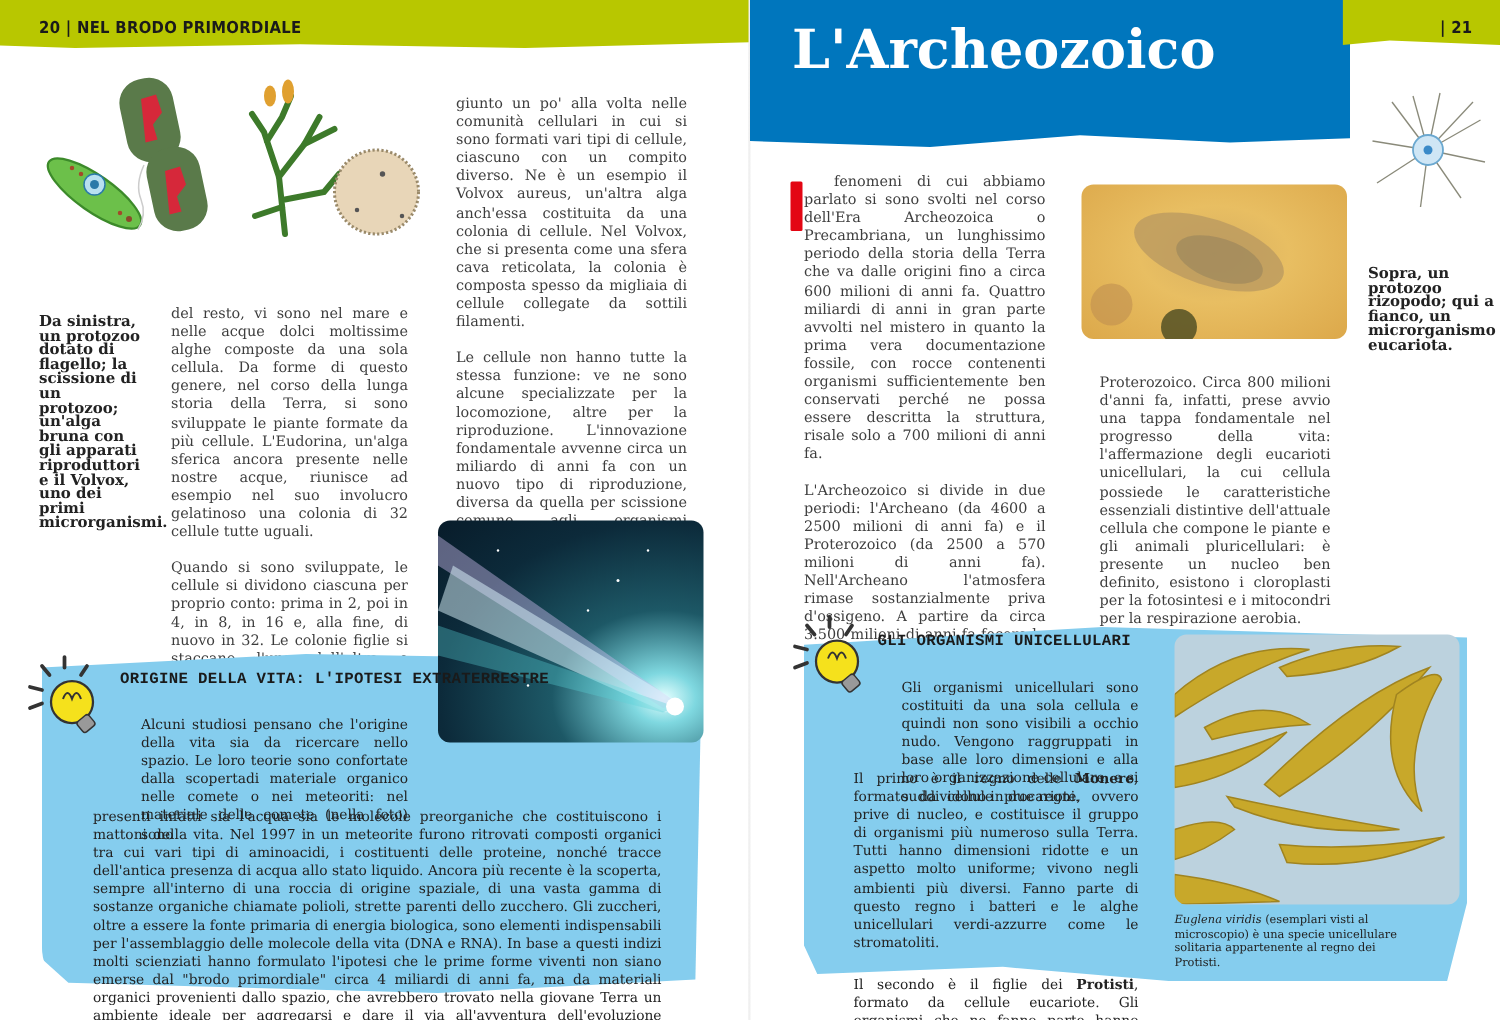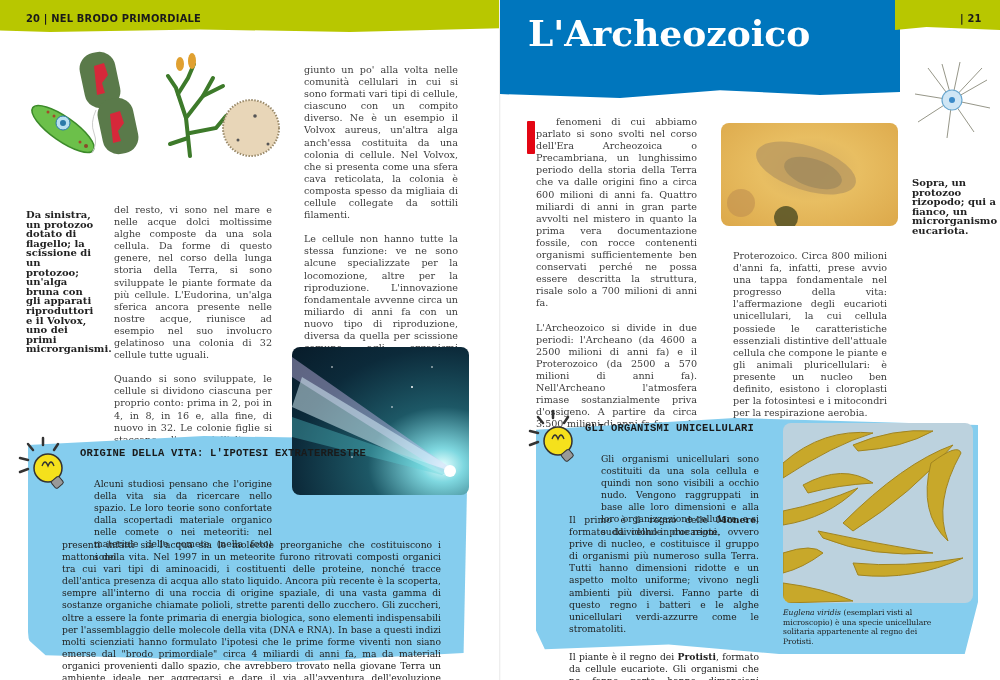--- a/index.html
+++ b/index.html
@@ -201,17 +201,17 @@
     <rect x="34" y="42" width="10" height="9" rx="2" transform="rotate(-40 39 46)" fill="#999" stroke="#333"></rect>
   </svg>
 </div>
 
 <div class="abs box-title" style="left:585px;top:422px">GLI ORGANISMI UNICELLULARI</div>
 <div class="abs boxtext" style="left:585px;top:437px;width:190px">
   <p>Gli organismi unicellulari sono costituiti da una sola cellula e quindi non sono visibili a occhio nudo. Vengono raggruppati in base alle loro dimensioni e alla loro organizzazione cellulare, e si suddividono in due regni.</p>
 </div>
 <div class="abs boxtext" style="left:553px;top:498px;width:222px">
   <p><span>Il primo è il regno delle </span><b>Monere</b><span>, formato da cellule procariote, ovvero prive di nucleo, e costituisce il gruppo di organismi più numeroso sulla Terra. Tutti hanno dimensioni ridotte e un aspetto molto uniforme; vivono negli ambienti più diversi. Fanno parte di questo regno i batteri e le alghe unicellulari verdi-azzurre come le stromatoliti.</span></p>
-  <p><span>Il piante è il regno dei </span><b>Protisti</b><span>, formato da cellule eucariote. Gli organismi che ne fanno parte hanno dimensioni maggiori rispetto alle Monere; al loro interno, oltre al nucleo si distinguono varie strutture che suddividono lo spazio in più organuli.</span></p>
+  <p><span>Il secondo è il figlie dei </span><b>Protisti</b><span>, formato da cellule eucariote. Gli organismi che ne fanno parte hanno dimensioni maggiori rispetto alle Monere; al loro interno, oltre al nucleo si distinguono varie strutture che suddividono lo spazio in più organuli.</span></p>
 </div>
 <div class="abs caption-reg" style="left:783px;top:608px;width:160px">
   <i>Euglena viridis</i><span> (esemplari visti al microscopio) è una specie unicellulare solitaria appartenente al regno dei Protisti.</span>
 </div>
 
 </body></html>

